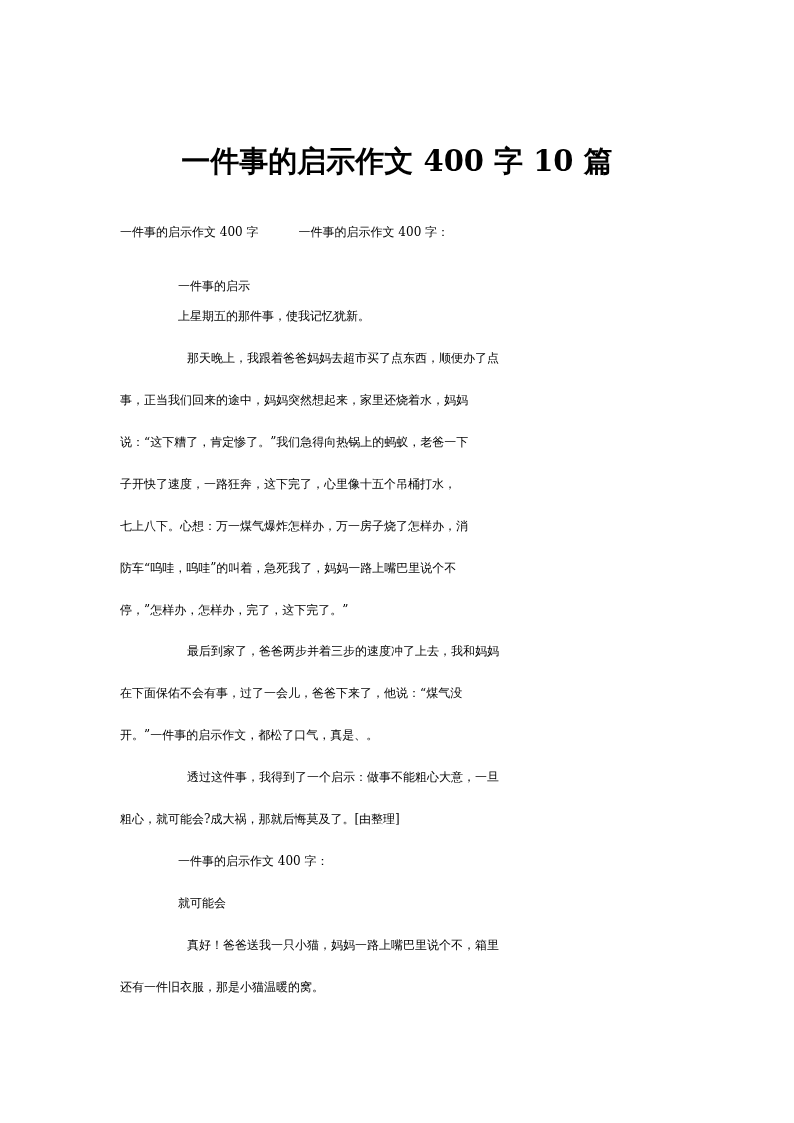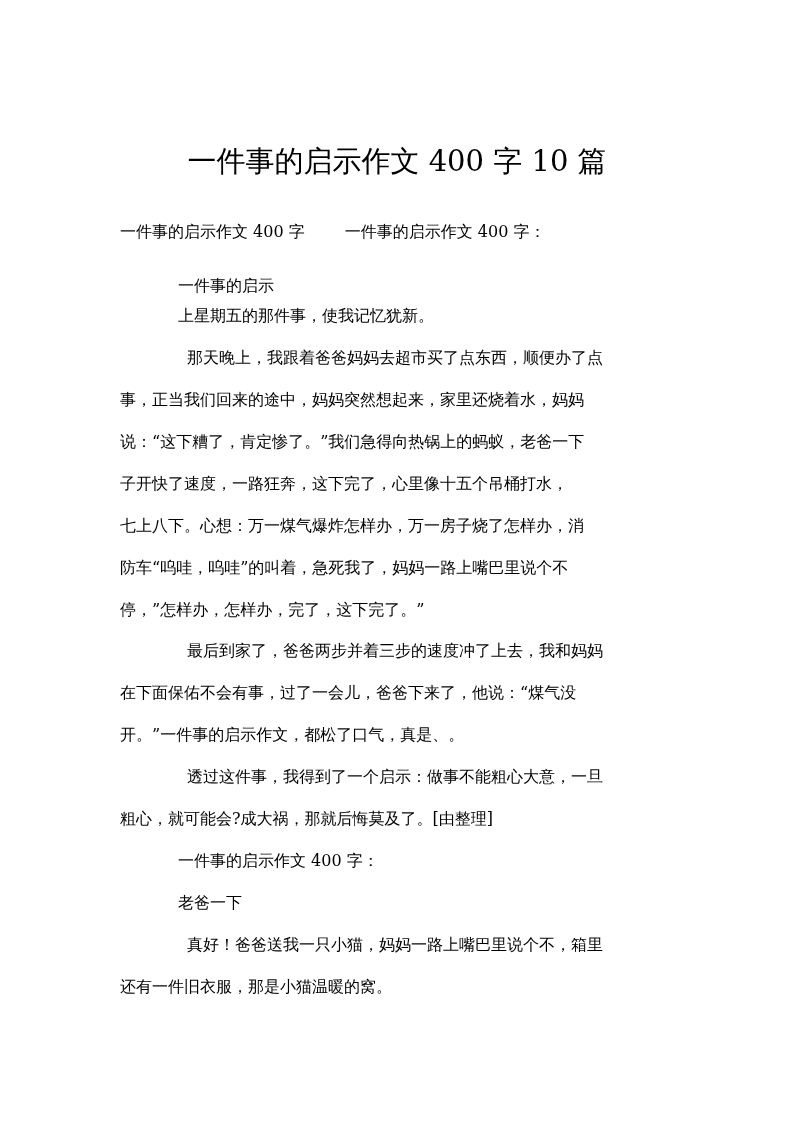--- a/index.html
+++ b/index.html
@@ -1,20 +1,20 @@
 <!DOCTYPE html>
 <html><head>
 <meta charset="utf-8">
 <style>
   html, body { margin: 0; padding: 0; background: #ffffff; }
   body { width: 794px; height: 1123px; position: relative; overflow: hidden;
          font-family: "DejaVu Serif", "Liberation Serif", serif; color: #000; }
   .title { position: absolute; top: 142px; left: 0; width: 794px; text-align: center;
-           font-size: 29px; font-weight: normal; letter-spacing: 0px; }
-  .line { position: absolute; left: 120px; font-size: 16px; white-space: nowrap; line-height: 20px; }
+           font-size: 29px; font-weight: bold; letter-spacing: 0px; }
+  .line { position: absolute; left: 120px; font-size: 12px; white-space: nowrap; line-height: 20px; }
   .ind1 { left: 178px; }
   .ind2 { left: 187px; font-family: Liberation Serif, serif; }
   .gap { display: inline-block; width: 40px; }
 </style>
 </head>
 <body>
 
 <div>
   <div class="title">一件事的启示作文 400 字 10 篇</div>
 
@@ -31,16 +31,16 @@
   <div class="line" style="top:516px">七上八下。心想：万一煤气爆炸怎样办，万一房子烧了怎样办，消</div>
   <div class="line" style="top:558px">防车“呜哇，呜哇”的叫着，急死我了，妈妈一路上嘴巴里说个不</div>
   <div class="line" style="top:600px">停，”怎样办，怎样办，完了，这下完了。”</div>
   <div class="line ind2" style="top:641px">最后到家了，爸爸两步并着三步的速度冲了上去，我和妈妈</div>
   <div class="line" style="top:683px">在下面保佑不会有事，过了一会儿，爸爸下来了，他说：“煤气没</div>
   <div class="line" style="top:725px">开。”一件事的启示作文，都松了口气，真是、。</div>
   <div class="line ind2" style="top:767px">透过这件事，我得到了一个启示：做事不能粗心大意，一旦</div>
   <div class="line" style="top:809px">粗心，就可能会?成大祸，那就后悔莫及了。[由整理]</div>
 
   <div class="line ind1" style="top:851px">一件事的启示作文 400 字：</div>
-  <div class="line ind1" style="top:893px">老爸一下</div>
+  <div class="line ind1" style="top:893px">就可能会</div>
   <div class="line ind2" style="top:935px">真好！爸爸送我一只小猫，妈妈一路上嘴巴里说个不，箱里</div>
   <div class="line" style="top:977px">还有一件旧衣服，那是小猫温暖的窝。</div>
 </div>
 
 </body></html>

